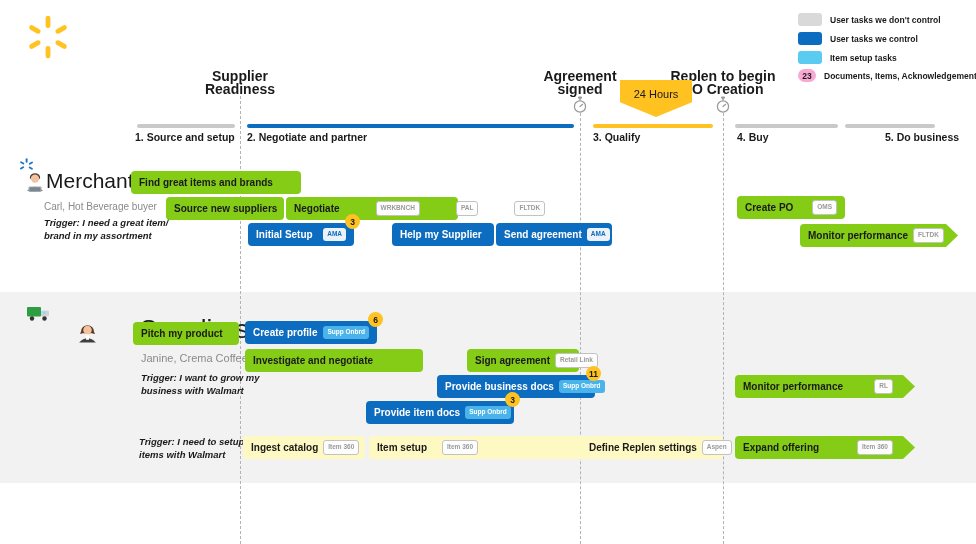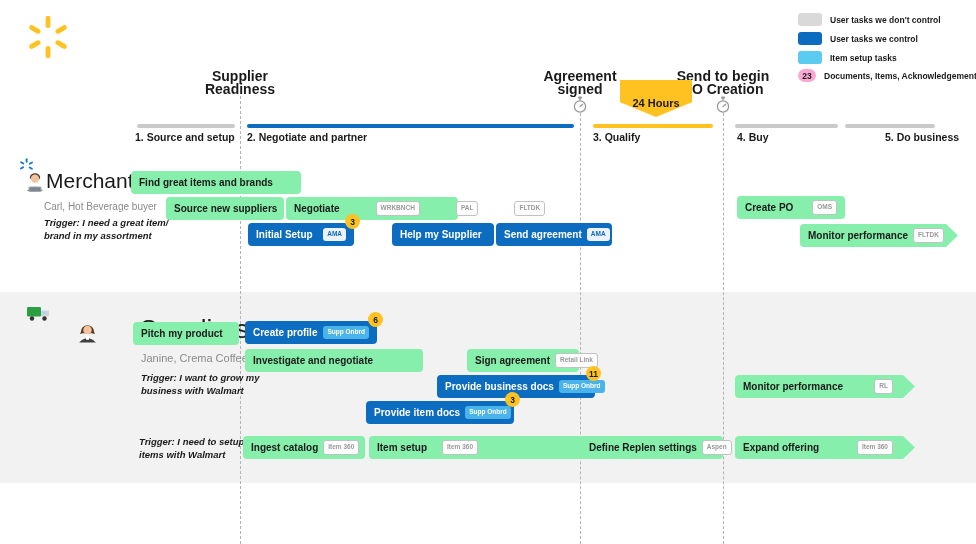--- a/index.html
+++ b/index.html
@@ -17,36 +17,36 @@
   .sw-gray { background:#d9d9d9; } .sw-blue { background:#0c6cc0; } .sw-cyan { background:#5bcbf1; }
   .legend-label { font-size:8.5px; font-weight:bold; white-space:nowrap; }
   .legend-badge { width:18px; height:13px; border-radius:8px; background:#f9a8d4; font-size:8.5px; font-weight:bold;
                   display:flex; align-items:center; justify-content:center; }
 
   .milestone { position:absolute; width:110px; text-align:center; font-size:14px; font-weight:bold; line-height:13px; }
   .milestone span { display:block; }
   .stopwatch { position:absolute; }
   .timer-banner { position:absolute; left:620px; top:80px; width:72px; height:37px; background:#ffc220;
                   clip-path:polygon(0 0,100% 0,100% 60%,50% 100%,0 60%);
-                  display:flex; justify-content:center; padding-top:17px; font-size:11px; font-weight:bold; }
+                  display:flex; justify-content:center; padding-top:8px; font-size:11px; font-weight:normal; }
 
   .phase-bar { position:absolute; top:124px; height:4px; border-radius:2px; }
   .pb-gray { background:#c9c9c9; } .pb-blue { background:#0c6cc0; } .pb-yellow { background:#ffc220; }
   .phase-label { position:absolute; top:131px; font-size:10.5px; font-weight:bold; white-space:nowrap; }
 
   .lane-heading { position:absolute; font-weight:normal; color:#1a1a1a; }
   .persona { position:absolute; font-size:10px; color:#8a8a8a; white-space:nowrap; }
   .trigger { position:absolute; font-size:9.5px; font-style:italic; font-weight:bold; line-height:13px; }
   .trigger span { display:block; white-space:nowrap; }
 
   .task { position:absolute; display:flex; align-items:center; gap:5px; height:23px; padding:0 8px;
           border-radius:4px; font-size:10px; font-weight:bold; white-space:nowrap; }
-  .t-gray { background:#86efac; color:#1a1a1a; }
+  .t-gray { background:#84cc16; color:#1a1a1a; }
   .t-blue { background:#0c6cc0; color:#fff; }
-  .t-cyan { background:#86efac; color:#1a1a1a; }
+  .t-cyan { background:#fef9c3; color:#1a1a1a; }
   .arrow  { clip-path:polygon(0 0,calc(100% - 12px) 0,100% 50%,calc(100% - 12px) 100%,0 100%); padding-right:22px; }
 
   .tag { font-size:6.5px; font-weight:bold; line-height:1; padding:3px 4px; border-radius:3px; white-space:nowrap; }
   .tag-white { background:#fdfdfd; border:1px solid #c2c2c2; color:#9a9a9a; }
   .tag-ama   { background:#edf2f7; color:#0c6cc0; }
   .tag-supp  { background:#4ab3e9; color:#fff; }
   .push { margin-left:auto; }
 
   .badge { position:absolute; top:-9px; right:-6px; width:15px; height:15px; border-radius:50%;
            background:#ffc220; color:#1a1a1a; font-size:8.5px; font-weight:bold;
@@ -95,21 +95,21 @@
 
   <div class="milestone" style="left:185px; top:70px;">
     <span>Supplier</span>
     <span>Readiness</span>
   </div>
   <div class="milestone" style="left:525px; top:70px;">
     <span>Agreement</span>
     <span>signed</span>
   </div>
   <div class="milestone" style="left:668px; top:70px;">
-    <span>Send to begin</span>
+    <span>Replen to begin</span>
     <span>PO Creation</span>
   </div>
   <span class="stopwatch" style="left:573px; top:96px;">
     <svg width="14" height="18" viewBox="0 0 14 18">
       <rect x="5" y="0.5" width="4" height="2.2" rx="1" fill="#9a9a9a"></rect>
       <rect x="6.3" y="2.2" width="1.4" height="2.2" fill="#9a9a9a"></rect>
       <circle cx="7" cy="10.5" r="5.6" fill="#fff" stroke="#9a9a9a" stroke-width="1.3"></circle>
       <path d="M7 10.5 L9.6 8.3" stroke="#9a9a9a" stroke-width="1.2" stroke-linecap="round" fill="none"></path>
     </svg>
   </span>

